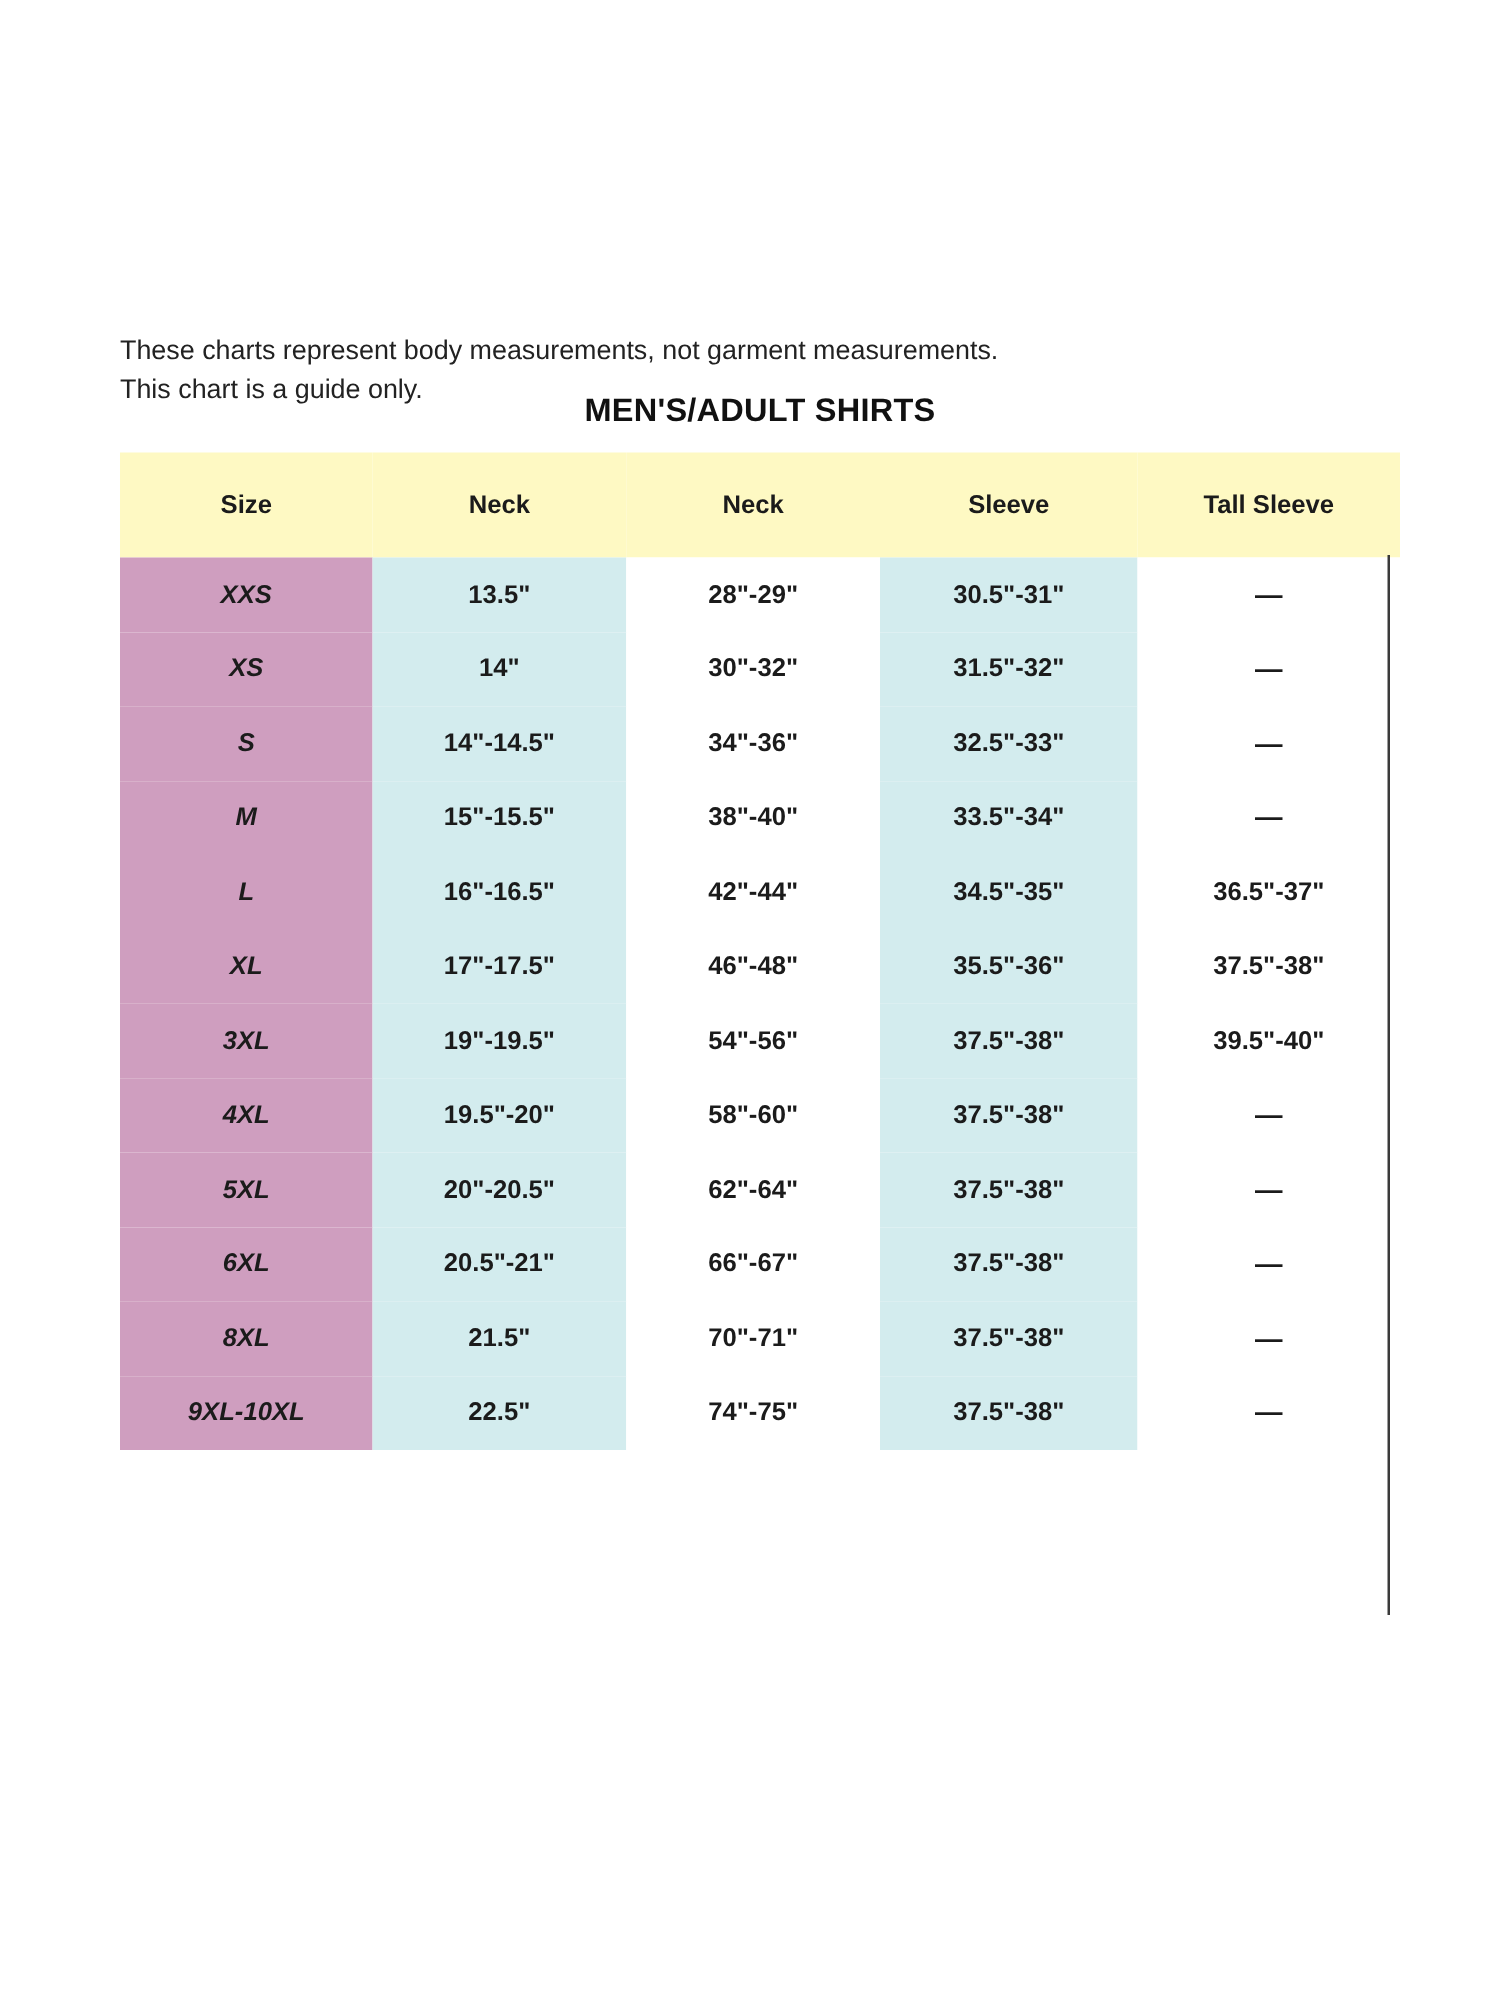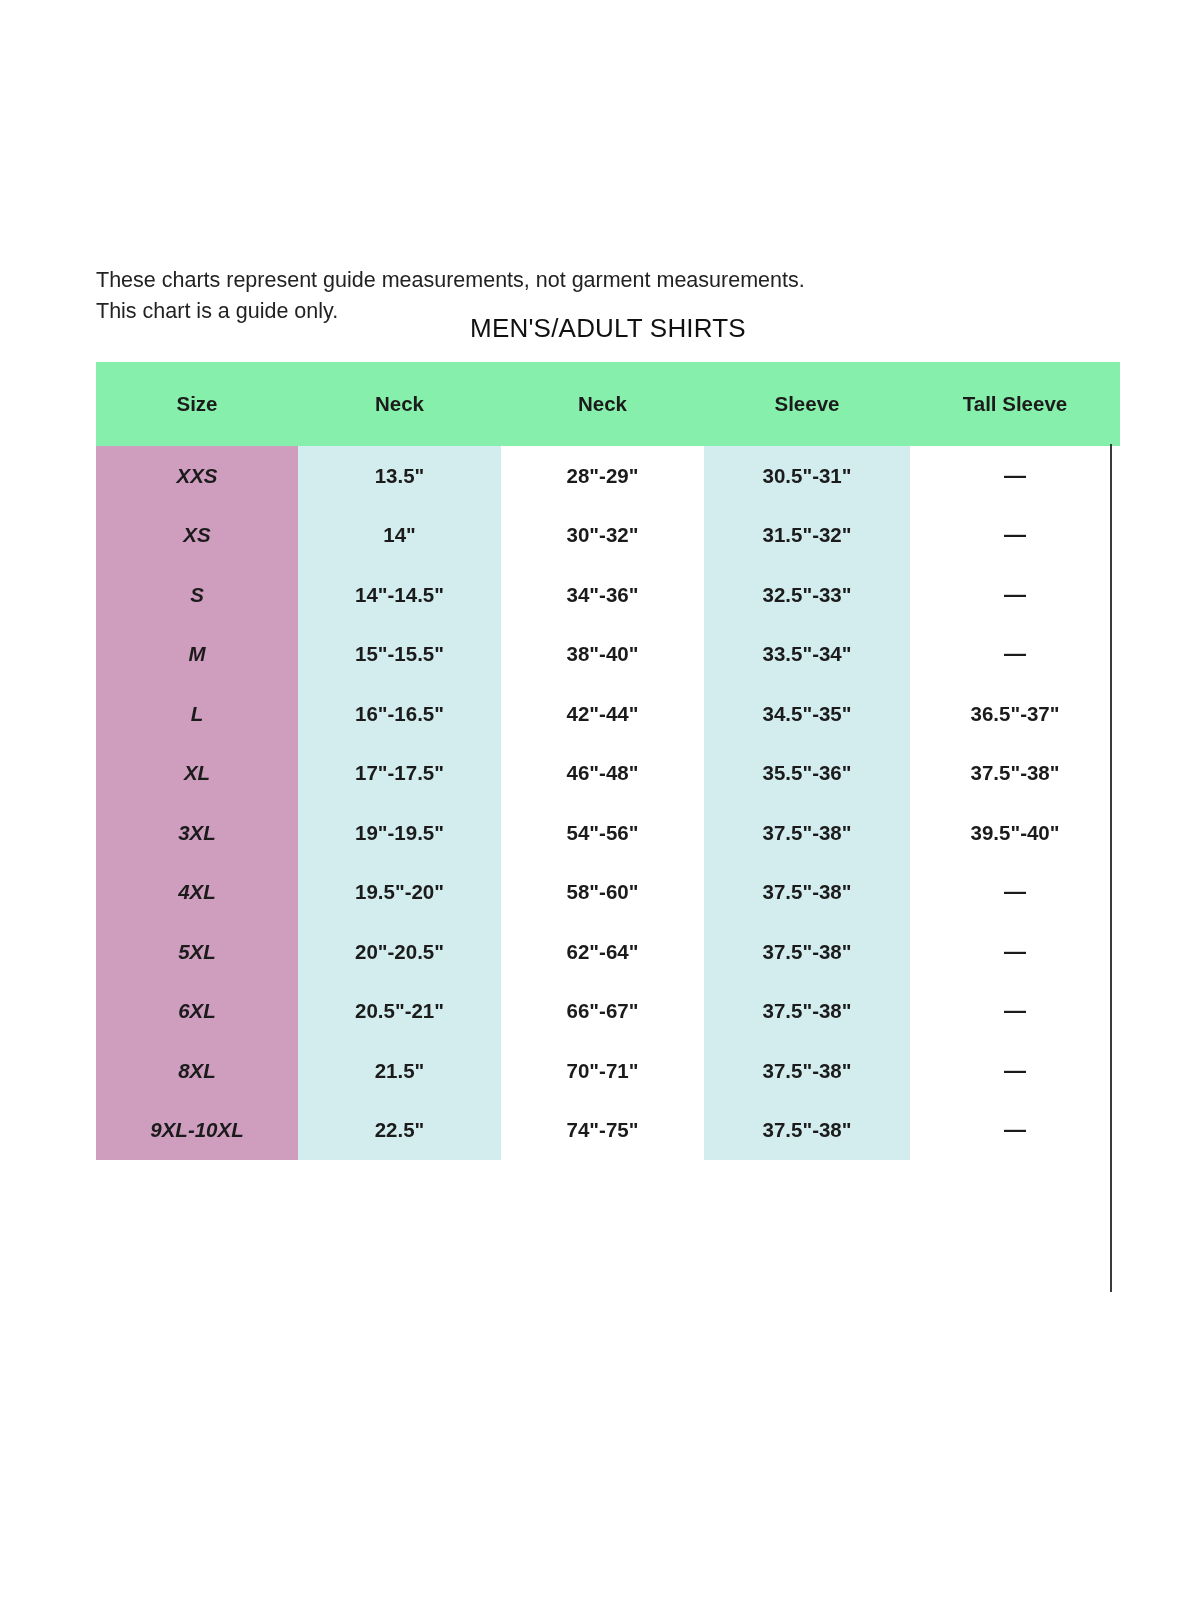--- a/index.html
+++ b/index.html
@@ -35,21 +35,21 @@
   .note div {
     white-space: nowrap;
   }
   .chart-title {
     position: absolute;
     left: 96px;
     top: 313px;
     width: 1024px;
     text-align: center;
     font-size: 26px;
-    font-weight: normal;
+    font-weight: bold;
     letter-spacing: 0.2px;
     color: #111;
   }
   .table-wrap {
     position: absolute;
     left: 96px;
     top: 362px;
     width: 1024px;
   }
   table.size-table {
@@ -57,21 +57,21 @@
     width: 1024px;
     table-layout: fixed;
   }
   table.size-table col.c0 { width: 202px; }
   table.size-table col.c1 { width: 203px; }
   table.size-table col.c2 { width: 203px; }
   table.size-table col.c3 { width: 206px; }
   table.size-table col.c4 { width: 210px; }
 
   table.size-table thead th {
-    background: #86efac;
+    background: #fef9c3;
     height: 84px;
     font-size: 20.5px;
     font-weight: bold;
     color: #1b1b1b;
     text-align: center;
     vertical-align: middle;
     padding: 0;
   }
   table.size-table tbody td {
     height: 59.5px;
@@ -106,21 +106,21 @@
     height: 848px;
     background: #3a3a3a;
   }
 </style>
 </head>
 <body>
 
 <div class="page">
 
   <div class="note">
-    <div>These charts represent guide measurements, not garment measurements.</div>
+    <div>These charts represent body measurements, not garment measurements.</div>
     <div>This chart is a guide only.</div>
   </div>
 
   <div class="chart-title">MEN'S/ADULT SHIRTS</div>
 
   <div class="table-wrap">
     <table class="size-table">
       <colgroup>
         <col class="c0">
           <col class="c1">

